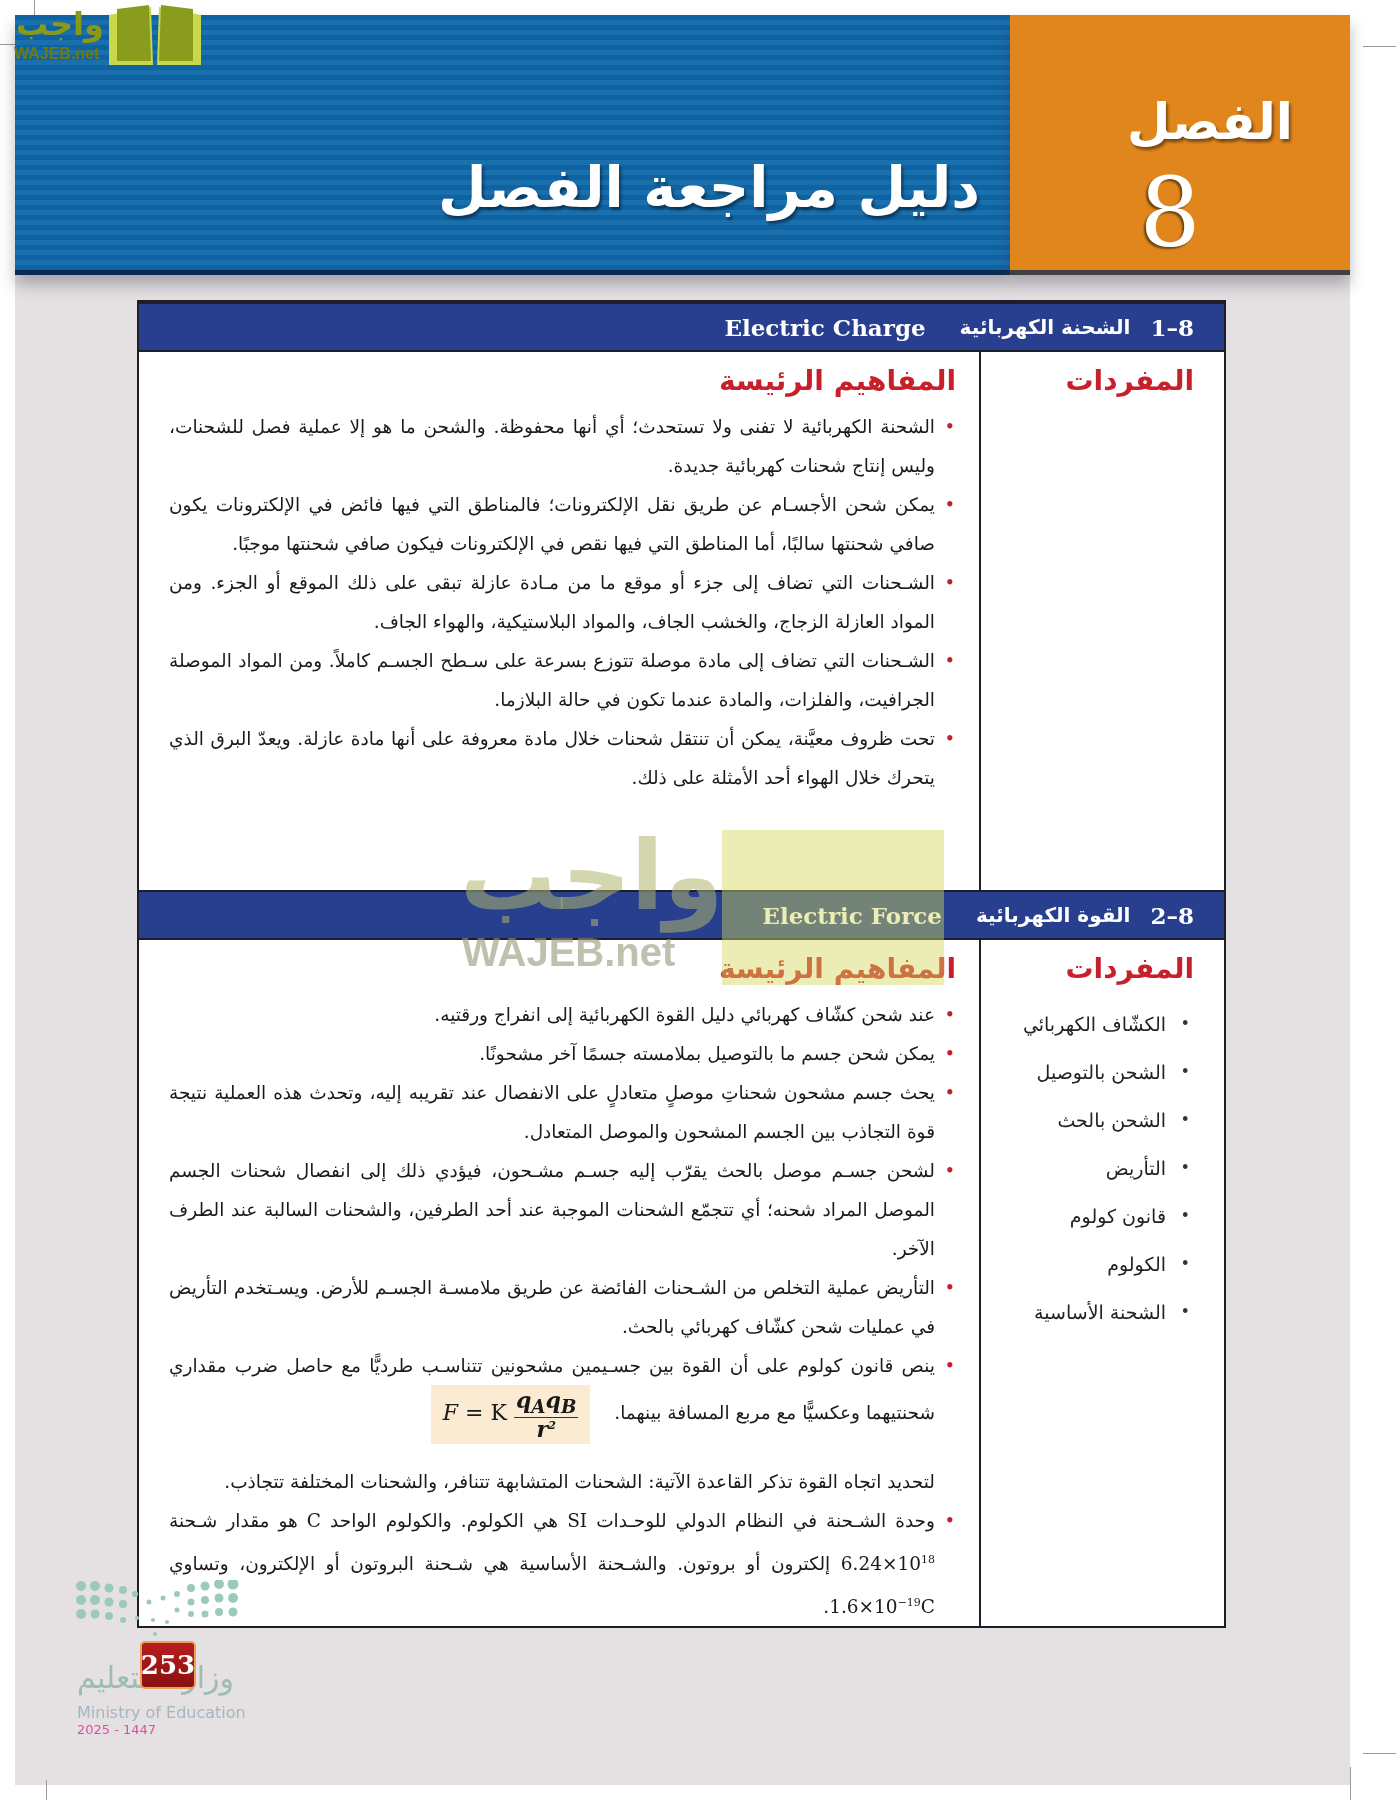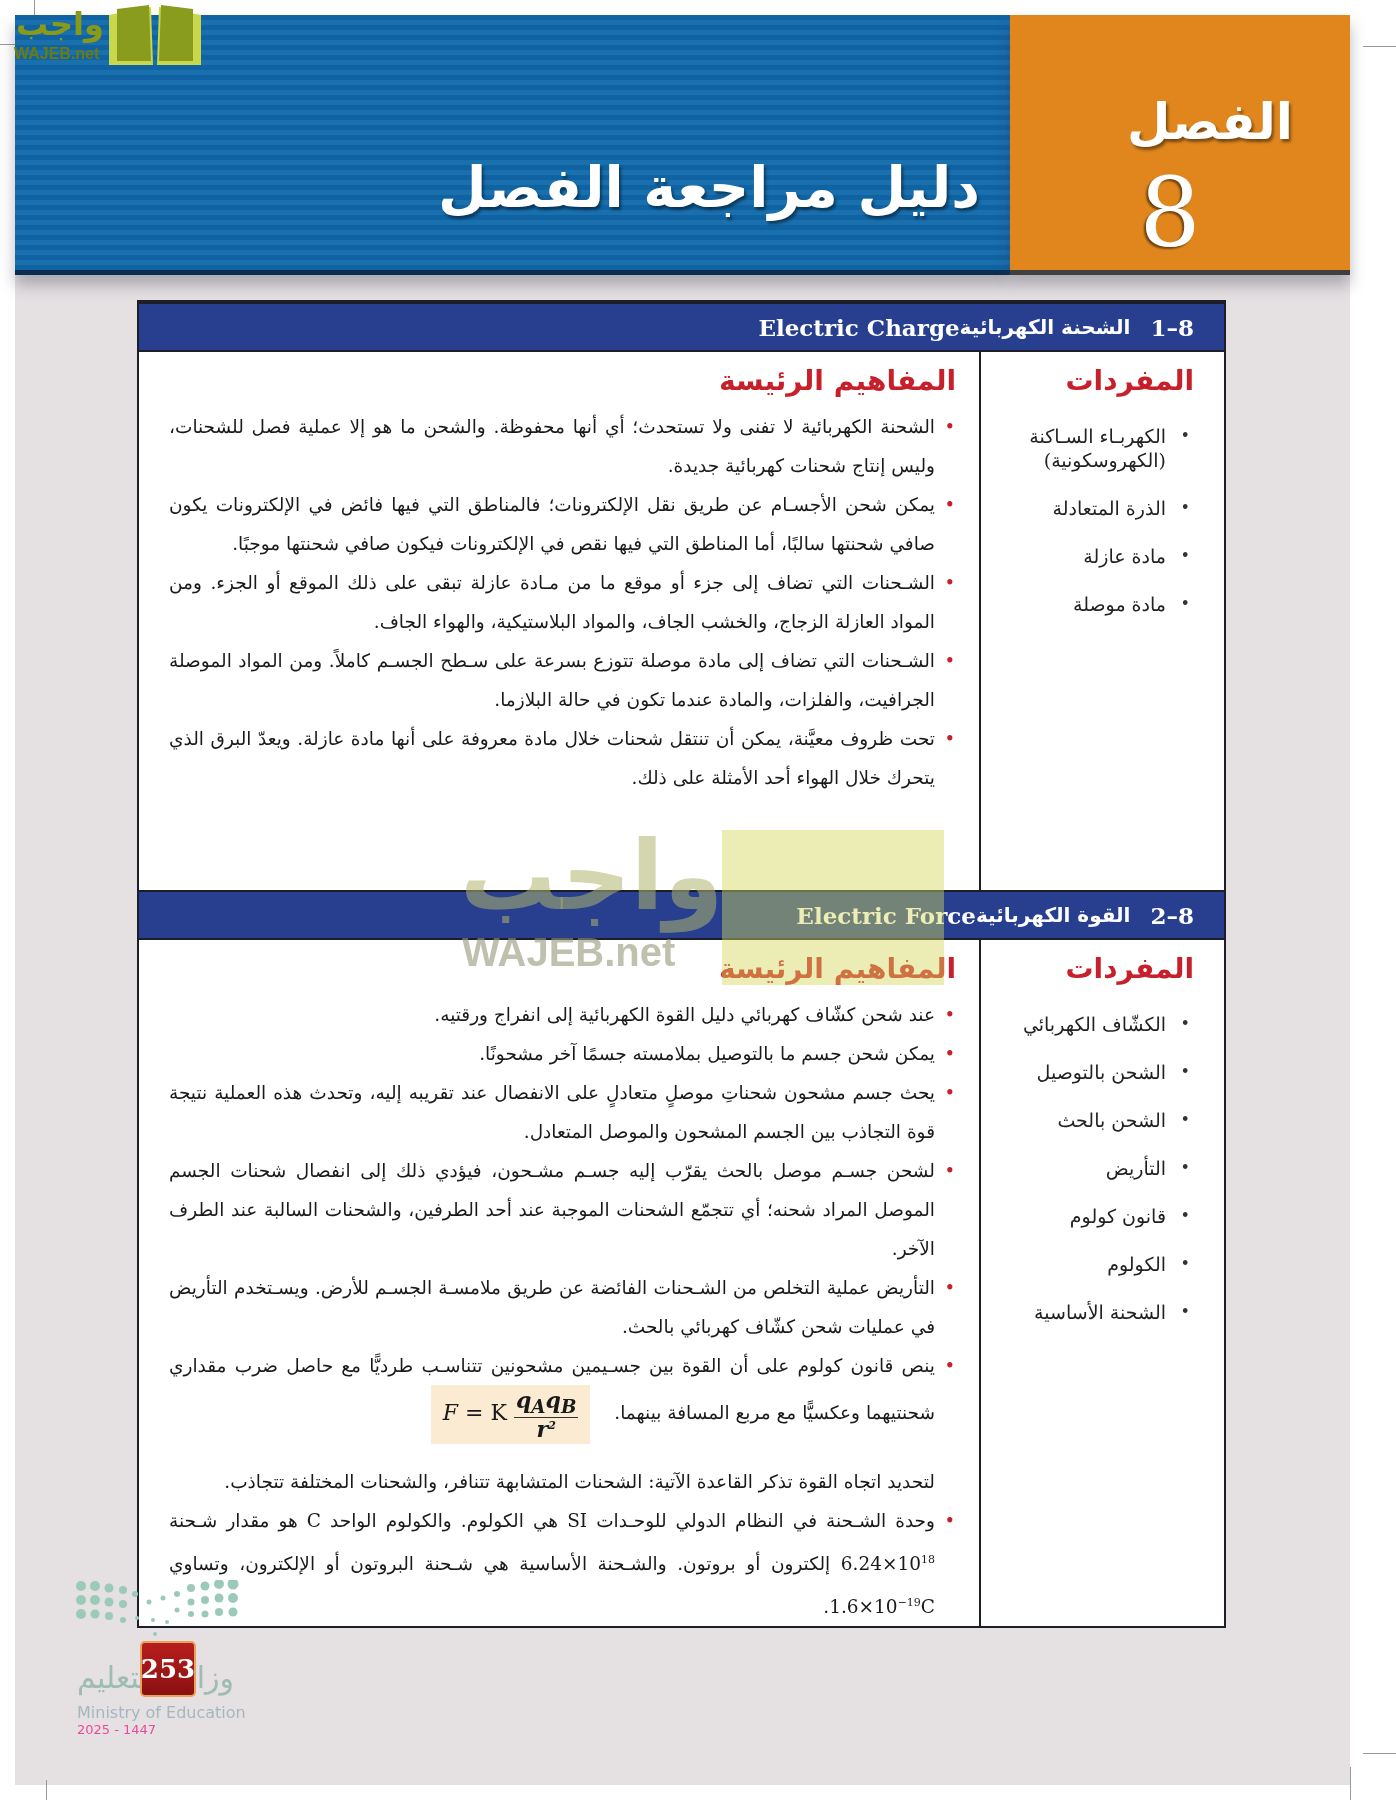--- a/index.html
+++ b/index.html
@@ -53,21 +53,21 @@
     position:absolute; left:137px; top:300px; width:1089px; height:1328px;
     background:#ffffff; border:2px solid #1e1e28; box-sizing:border-box;
   }
   .sec-header {
     position:absolute; left:0; right:0; height:50px; background:#273f8e;
     border-top:2px solid #1e1e28; border-bottom:2px solid #1e1e28; box-sizing:border-box;
     color:#fff; direction:rtl; display:flex; align-items:center; padding-right:30px;
     font-size:23px; font-weight:bold; white-space:nowrap;
   }
   .sec-num { font-family:"DejaVu Serif", serif; font-weight:bold; margin-left:20px; }
-  .sec-ar { font-family:"DejaVu Sans", sans-serif; font-weight:bold; font-size:20px; margin-left:0; }
+  .sec-ar { font-family:"DejaVu Sans", sans-serif; font-weight:bold; font-size:20px; margin-left:34px; }
   .sec-en { font-family:"DejaVu Serif", serif; font-weight:bold; }
   .divider { position:absolute; left:840px; width:2px; background:#1e1e28; }
   .col-title {
     position:absolute; color:#c8202a; font-family:"DejaVu Sans", sans-serif; font-weight:bold;
     font-size:28px; direction:rtl; white-space:nowrap;
   }
   .vocab {
     position:absolute; right:30px; width:190px; direction:rtl; list-style:none; margin:0; padding:0;
     font-family:"DejaVu Serif", serif; font-size:19px; color:#222;
   }
@@ -94,21 +94,21 @@
   .wm-ar { left:460px; top:820px; color:rgba(175,180,110,0.55); font-family:"DejaVu Sans", sans-serif; font-weight:bold; font-size:96px; direction:rtl; }
   .wm-en { left:462px; top:930px; color:rgba(150,150,120,0.6); font-family:"Liberation Sans", sans-serif; font-weight:bold; font-size:40px; }
   .wm-book { left:722px; top:830px; width:222px; height:155px; background:rgba(210,215,90,0.45); }
   
   .moe { position:absolute; left:75px; top:1580px; width:180px; height:160px; }
   .moe-dots { position:absolute; left:0; top:0; width:170px; height:60px; }
   .moe-ar { position:absolute; left:2px; top:80px; color:#9cbcb4; font-family:"DejaVu Sans", sans-serif; font-size:30px; direction:rtl; }
   .moe-en { position:absolute; left:2px; top:123px; color:#a4b7c0; font-family:"DejaVu Sans", sans-serif; font-size:16px; }
   .moe-year { position:absolute; left:2px; top:142px; color:#ec4899; font-family:"DejaVu Sans", sans-serif; font-size:13px; }
   .page-num {
-    position:absolute; left:140px; top:1641px; width:56px; height:56px;
+    position:absolute; left:140px; top:1641px; width:56px; height:48px;
     background:linear-gradient(180deg,#b81e1e,#8a1010); border:2px solid #e9a25a; border-radius:5px;
     color:#fff; font-family:"DejaVu Serif", serif; font-weight:bold; font-size:26px;
     display:flex; align-items:center; justify-content:center; box-sizing:border-box;
   }
 </style>
 </head>
 <body>
 
 <div class="page"></div>
 
@@ -141,26 +141,20 @@
 <div class="frame">
 
   <div class="sec-header" style="top:0;">
     <span class="sec-num">8–1</span>
     <span class="sec-ar">الشحنة الكهربائية</span>
     <span class="sec-en">Electric Charge</span>
   </div>
   <div class="divider" style="top:48px;height:540px;"></div>
 
   <div class="col-title" style="right:30px;top:62px;">المفردات</div>
-  <ul class="vocab" style="top:110px;">
-    <li class="wrap">الكهربـاء السـاكنة (الكهروسكونية)</li>
-    <li>الذرة المتعادلة</li>
-    <li>مادة عازلة</li>
-    <li>مادة موصلة</li>
-  </ul>
 
   <div class="col-title" style="right:268px;top:62px;">المفاهيم الرئيسة</div>
   <ul class="concepts" style="top:105px;">
     <li>الشحنة الكهربائية لا تفنى ولا تستحدث؛ أي أنها محفوظة. والشحن ما هو إلا عملية فصل للشحنات، وليس إنتاج شحنات كهربائية جديدة.</li>
     <li>يمكن شحن الأجسـام عن طريق نقل الإلكترونات؛ فالمناطق التي فيها فائض في الإلكترونات يكون صافي شحنتها سالبًا، أما المناطق التي فيها نقص في الإلكترونات فيكون صافي شحنتها موجبًا.</li>
     <li>الشـحنات التي تضاف إلى جزء أو موقع ما من مـادة عازلة تبقى على ذلك الموقع أو الجزء. ومن المواد العازلة الزجاج، والخشب الجاف، والمواد البلاستيكية، والهواء الجاف.</li>
     <li>الشـحنات التي تضاف إلى مادة موصلة تتوزع بسرعة على سـطح الجسـم كاملاً. ومن المواد الموصلة الجرافيت، والفلزات، والمادة عندما تكون في حالة البلازما.</li>
     <li>تحت ظروف معيَّنة، يمكن أن تنتقل شحنات خلال مادة معروفة على أنها مادة عازلة. ويعدّ البرق الذي يتحرك خلال الهواء أحد الأمثلة على ذلك.</li>
   </ul>
 

